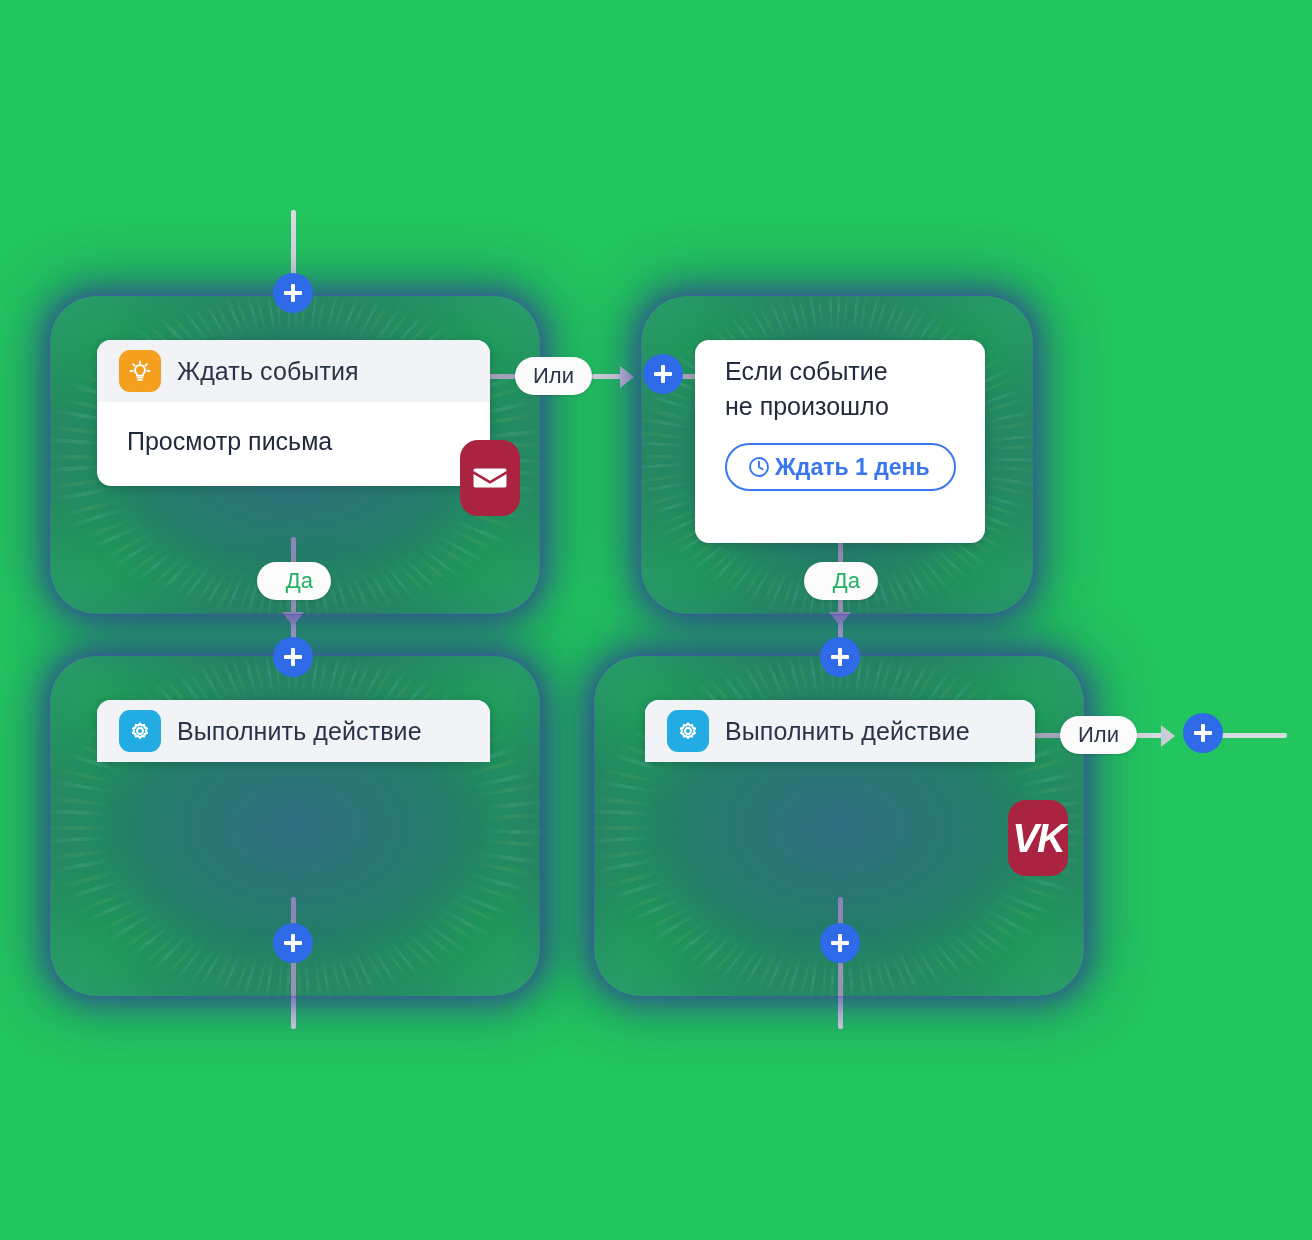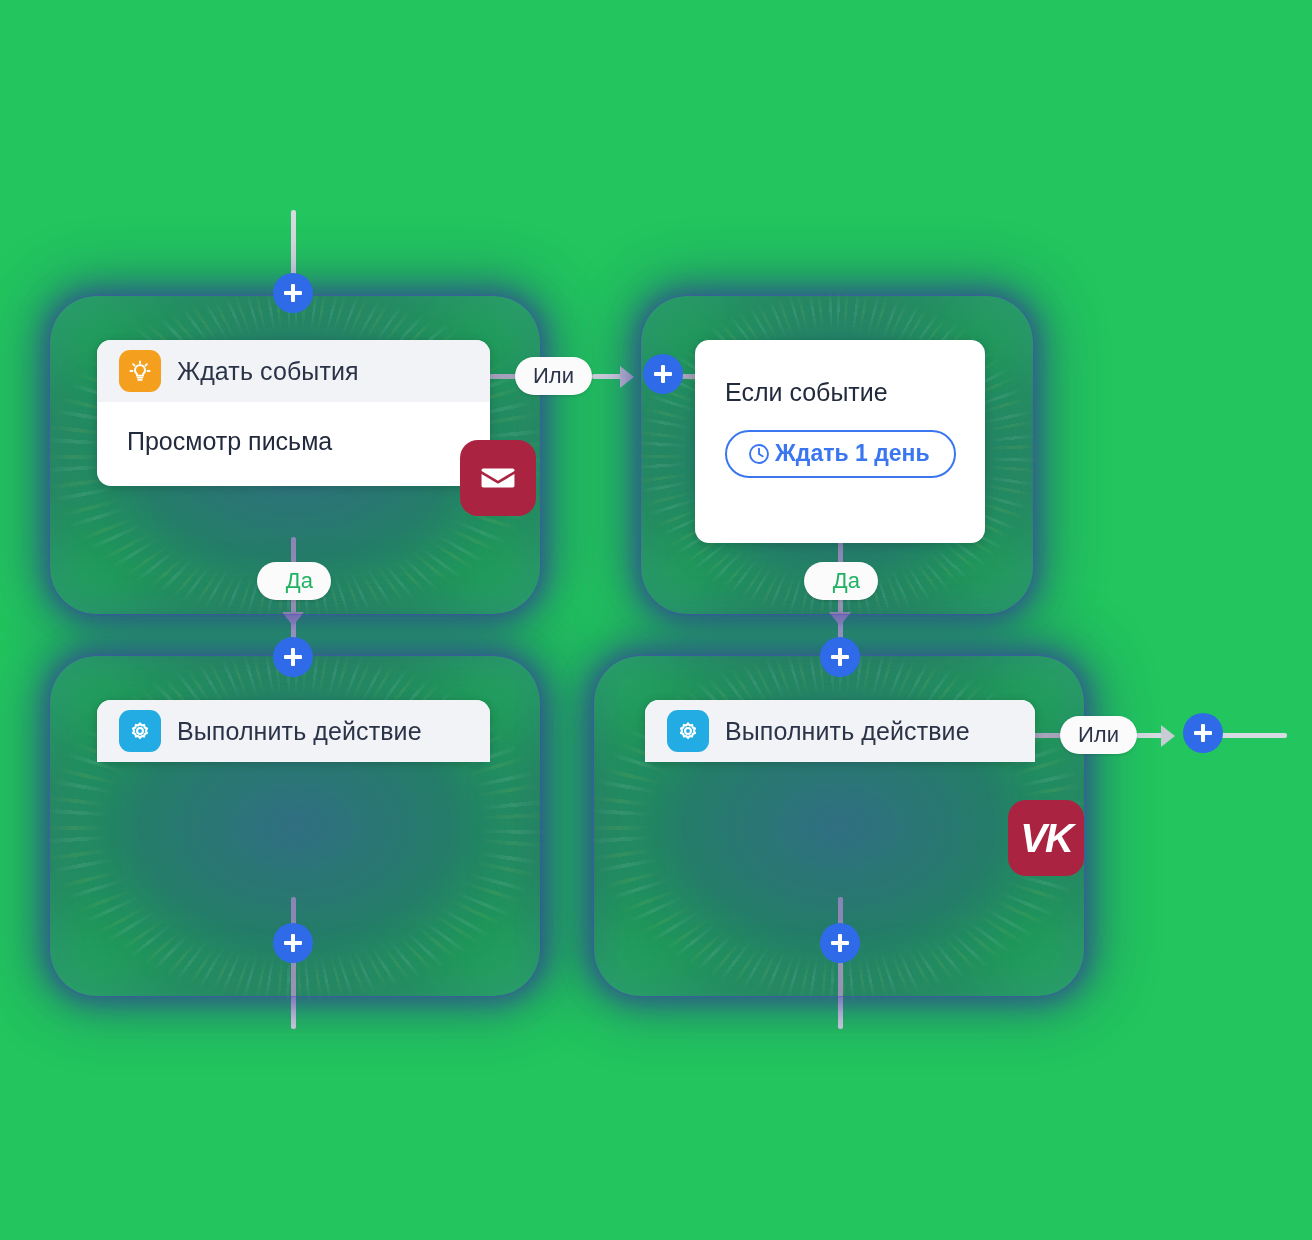--- a/index.html
+++ b/index.html
@@ -118,21 +118,21 @@
   .body-line2 {
     font-size: 25px;
     color: #3a76f0;
     font-weight: bold;
     line-height: 1.42;
     white-space: nowrap;
   }
 
   
   .card-plain .card-body {
-    padding: 35px 28px 28px 30px;
+    padding: 14px 28px 28px 30px;
   }
   .plain-text {
     font-size: 25px;
     color: #222a3d;
     line-height: 1.38;
     white-space: nowrap;
   }
 
   
   .sq-icon {
@@ -140,21 +140,21 @@
     border-radius: 11px;
     display: flex; align-items: center; justify-content: center;
     flex: 0 0 auto;
   }
   .sq-icon.bulb { background: #f4a01e; }
   .sq-icon.gear { background: #22ace3; }
 
   
   .channel-badge {
     position: absolute;
-    width: 76px; height: 76px;
+    width: 60px; height: 76px;
     border-radius: 18px;
     background: #aa2442;
     display: flex; align-items: center; justify-content: center;
   }
   .vk-glyph {
     color: #fff;
     font-size: 40px;
     font-weight: bold;
     font-style: italic;
     letter-spacing: -2px;
@@ -266,20 +266,21 @@
       <svg width="42" height="42" viewBox="0 0 24 24" fill="#ffffff">
         <path d="M3.6 6.6h16.8c.55 0 1 .45 1 1v.35L12 13.6 2.6 7.95V7.6c0-.55.45-1 1-1z"></path>
         <path d="M2.6 9.7l8.88 5.35a1 1 0 0 0 1.04 0L21.4 9.7v6.7c0 .55-.45 1-1 1H3.6c-.55 0-1-.45-1-1V9.7z"></path>
       </svg>
     </div>
   </div>
 
   <div class="card card-plain" style="left:695px; top:340px; width:290px; height:203px;">
     <div class="card-body">
       <div class="plain-text">Если событие</div>
+      <div class="plain-text">не произошло</div>
       <div class="wait-btn">
         <span style="display:flex;">
           <svg width="24" height="24" viewBox="0 0 24 24" fill="none" stroke="#3a76f0" stroke-width="1.9" stroke-linecap="round">
             <circle cx="12" cy="12" r="9"></circle>
             <path d="M12 6.6V12l3.6 2.2"></path>
           </svg>
         </span>
         <span>Ждать 1 день</span>
       </div>
     </div>

